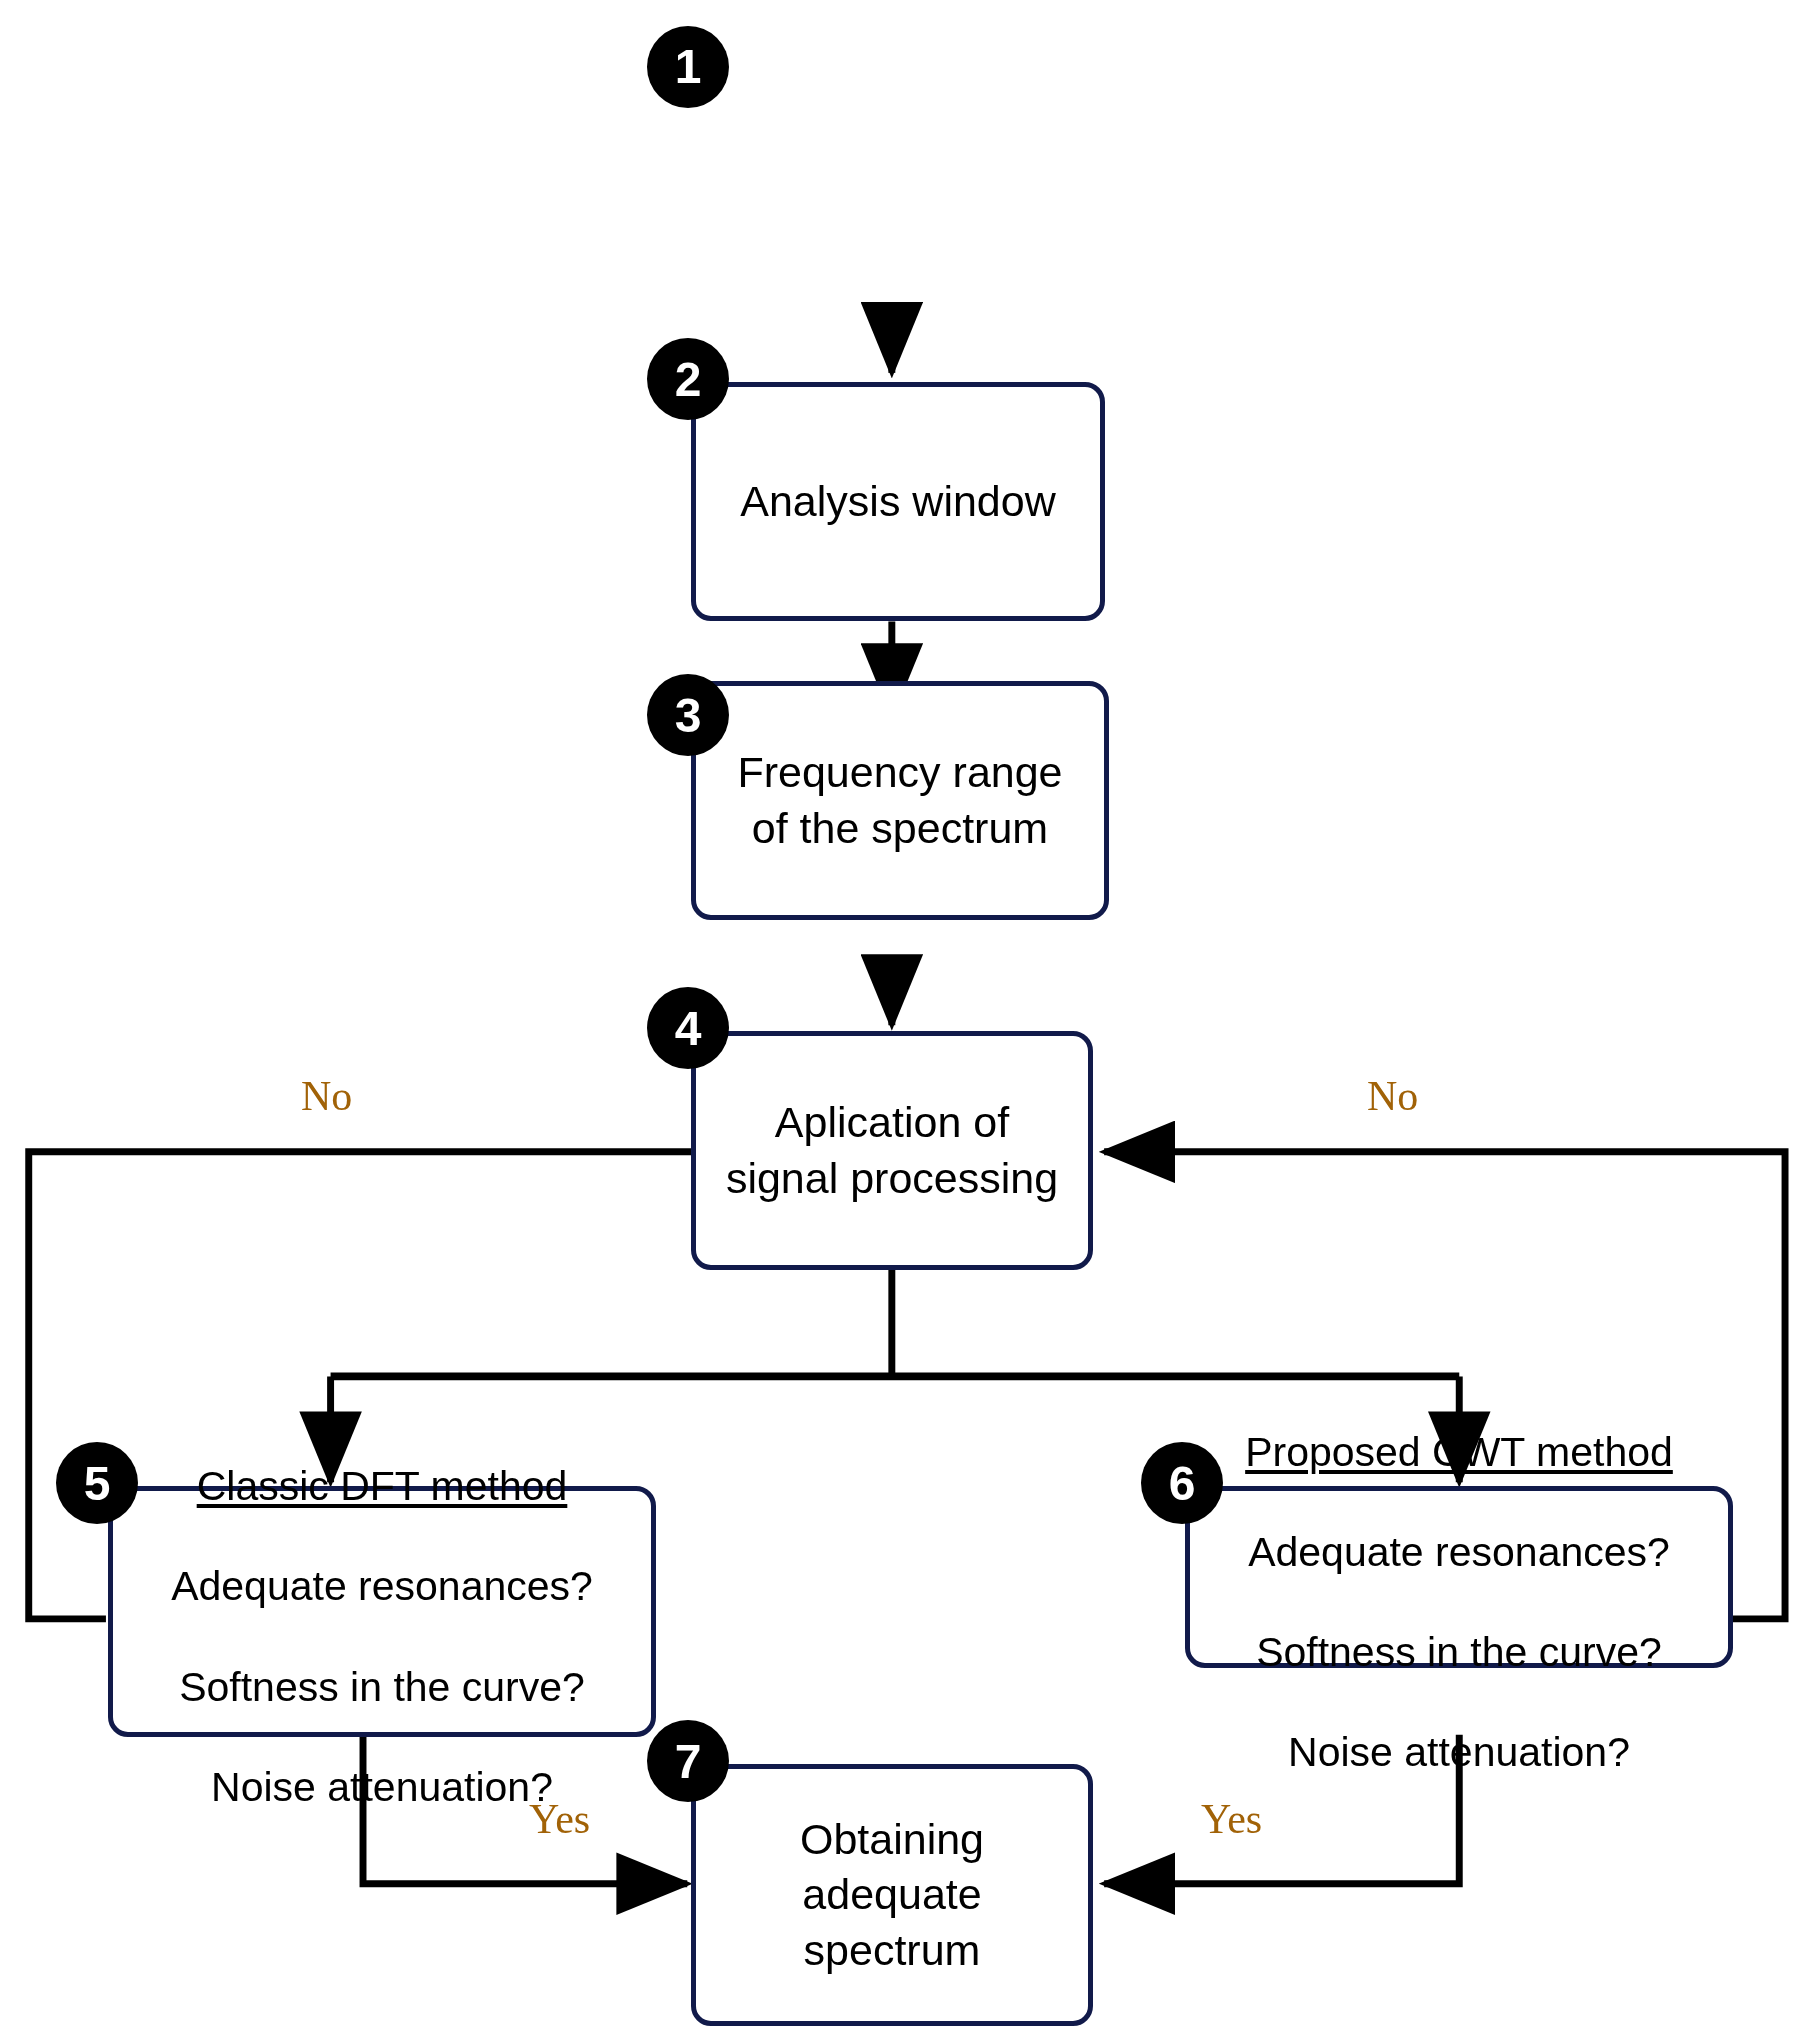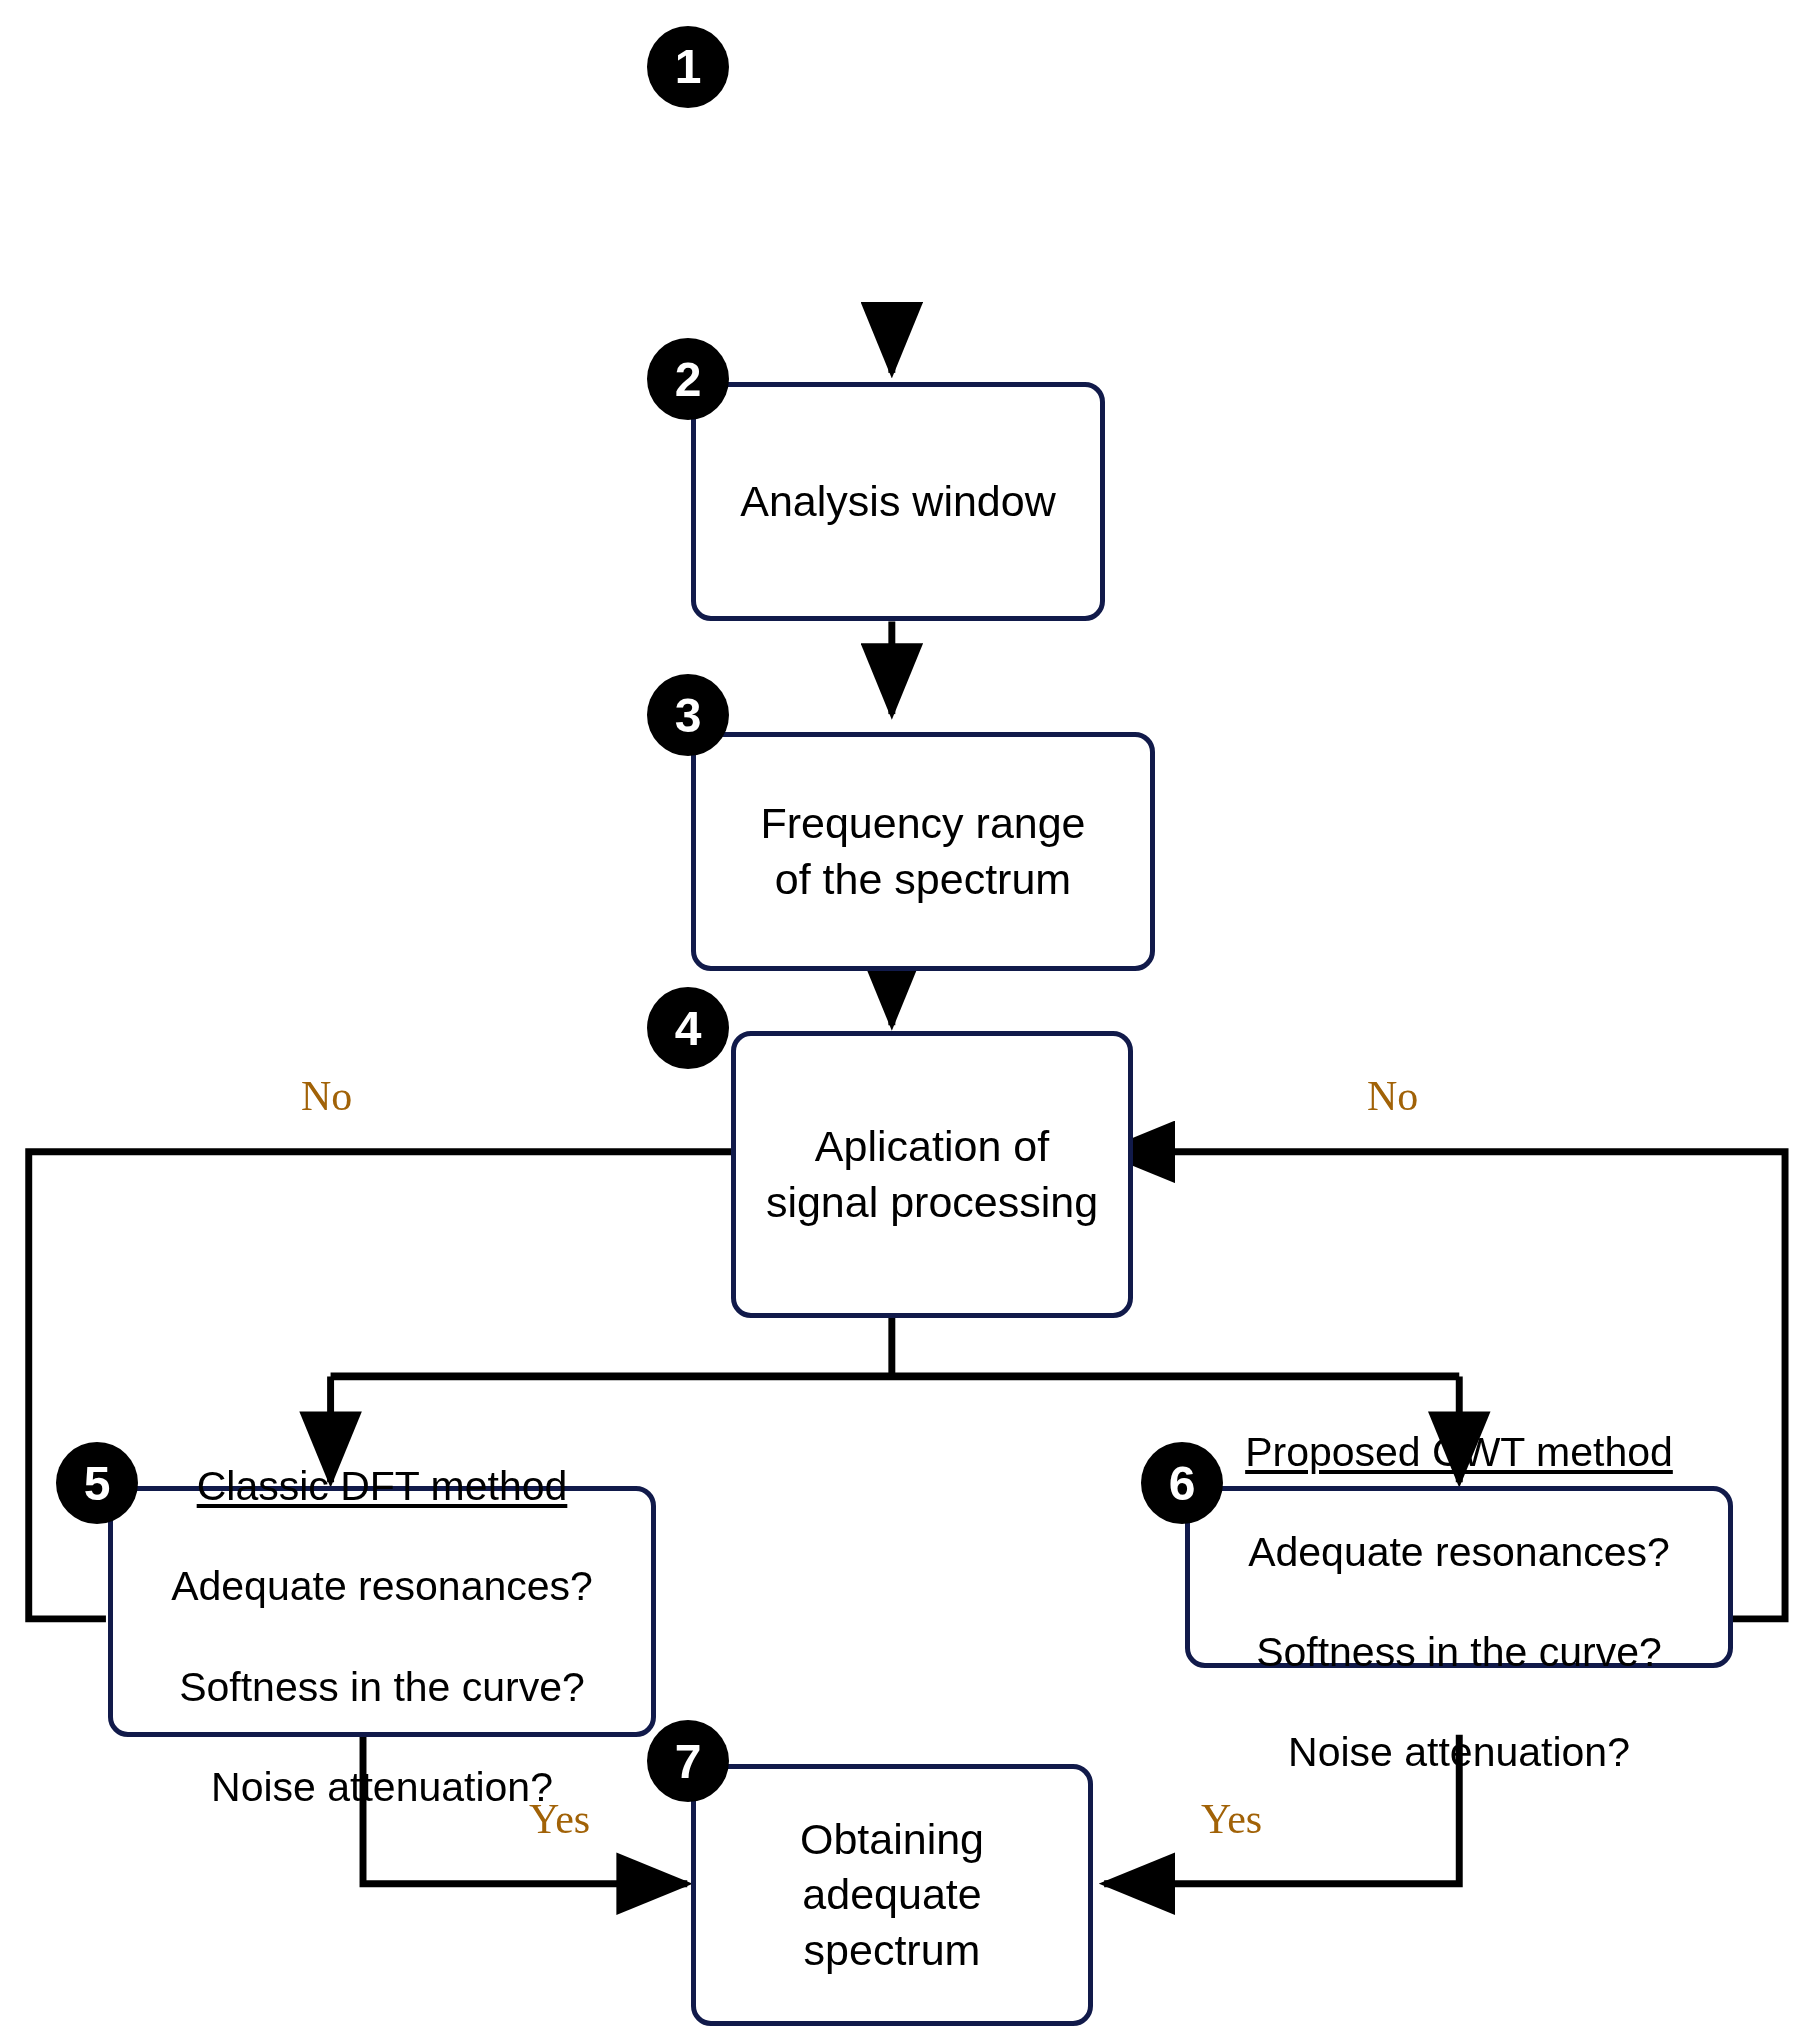--- a/index.html
+++ b/index.html
@@ -117,29 +117,29 @@
     <span>1</span>
   </div>
 
   <div class="node t2" style="left:691px; top:382px; width:414px; height:239px;">
     <div class="label">Analysis window</div>
   </div>
   <div class="badge" style="left:647px; top:338px;">
     <span>2</span>
   </div>
 
-  <div class="node t3" style="left:691px; top:732px; width:464px; height:239px;">
+  <div class="node t3" style="left:691px; top:681px; width:418px; height:239px;">
     <div class="label">Frequency range
 of the spectrum</div>
   </div>
   <div class="badge" style="left:647px; top:674px;">
     <span>3</span>
   </div>
 
-  <div class="node t4" style="left:691px; top:1031px; width:402px; height:287px;margin-left:40px;">
+  <div class="node t4" style="left:691px; top:1031px; width:402px; height:239px;">
     <div class="label">Aplication of
 signal processing</div>
   </div>
   <div class="badge" style="left:647px; top:987px;">
     <span>4</span>
   </div>
 
   <div class="node decision" style="left:108px; top:1486px; width:548px; height:251px;">
     <div class="label">
       <span class="head">Classic DFT method</span>

